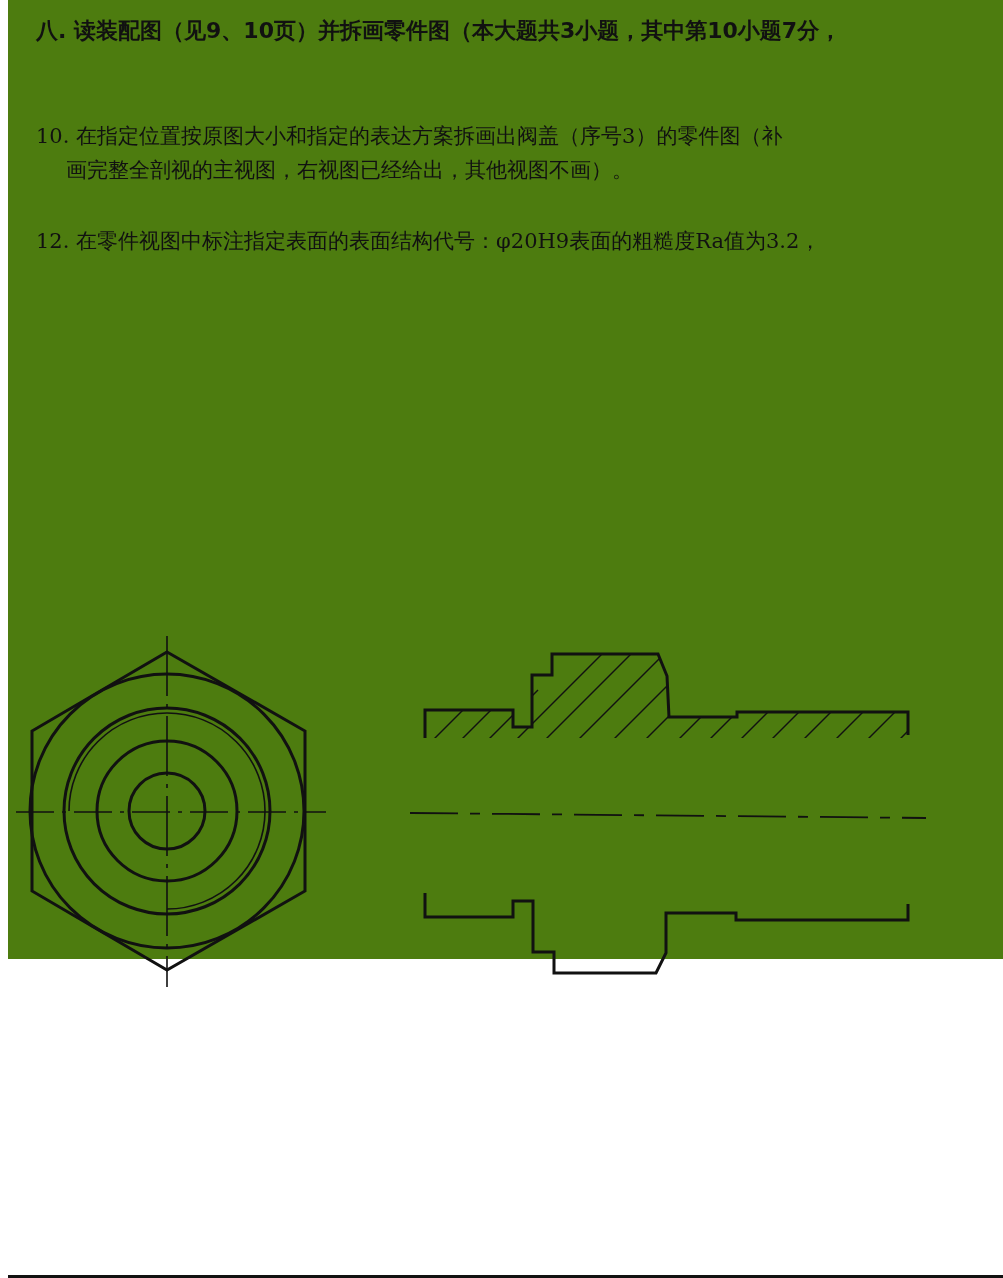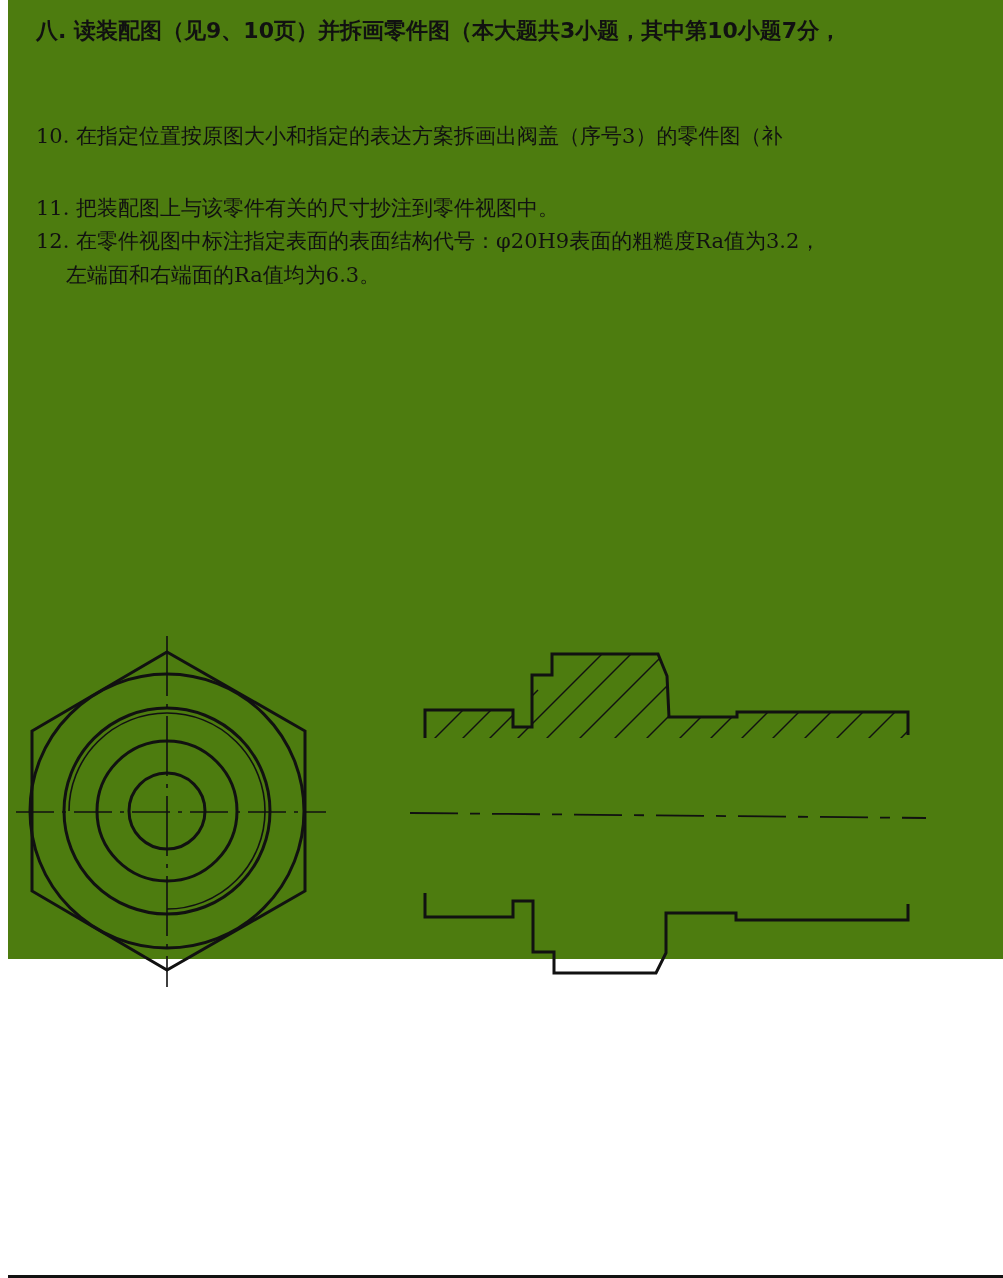--- a/index.html
+++ b/index.html
@@ -19,23 +19,22 @@
   svg.drawing { position: absolute; left: 0; top: 0; }
 </style>
 </head>
 <body>
 
 <div class="page">
 
   <div class="heading h1">八. 读装配图（见9、10页）并拆画零件图（本大题共3小题，其中第10小题7分，</div>
 
   <div class="item i10a">10. 在指定位置按原图大小和指定的表达方案拆画出阀盖（序号3）的零件图（补</div>
-  <div class="item i11">11. 把装配图上与该零件有关的尺寸抄注到零件视图中。</div>
+  <div class="item i10b">画完整全剖视的主视图，右视图已经给出，其他视图不画）。</div>
   <div class="item i12a">12. 在零件视图中标注指定表面的表面结构代号：φ20H9表面的粗糙度Ra值为3.2，</div>
-  <div class="item i12b">左端面和右端面的Ra值均为6.3。</div>
 
   <svg class="drawing" width="1003" height="1278" viewBox="0 0 1003 1278">
     <defs>
       <clipPath id="topSection">
         <polygon points="417,738 417,710 505,710 505,727 524,727 524,675 544,675 544,654 650,654 659,676 661,717 729,717 729,712 900,712 900,738"></polygon>
       </clipPath>
     </defs>
 
     <g fill="none" stroke="#111" stroke-width="3">
       <polygon points="159,652 297,731 297,891 159,970 24,891 24,731"></polygon>

